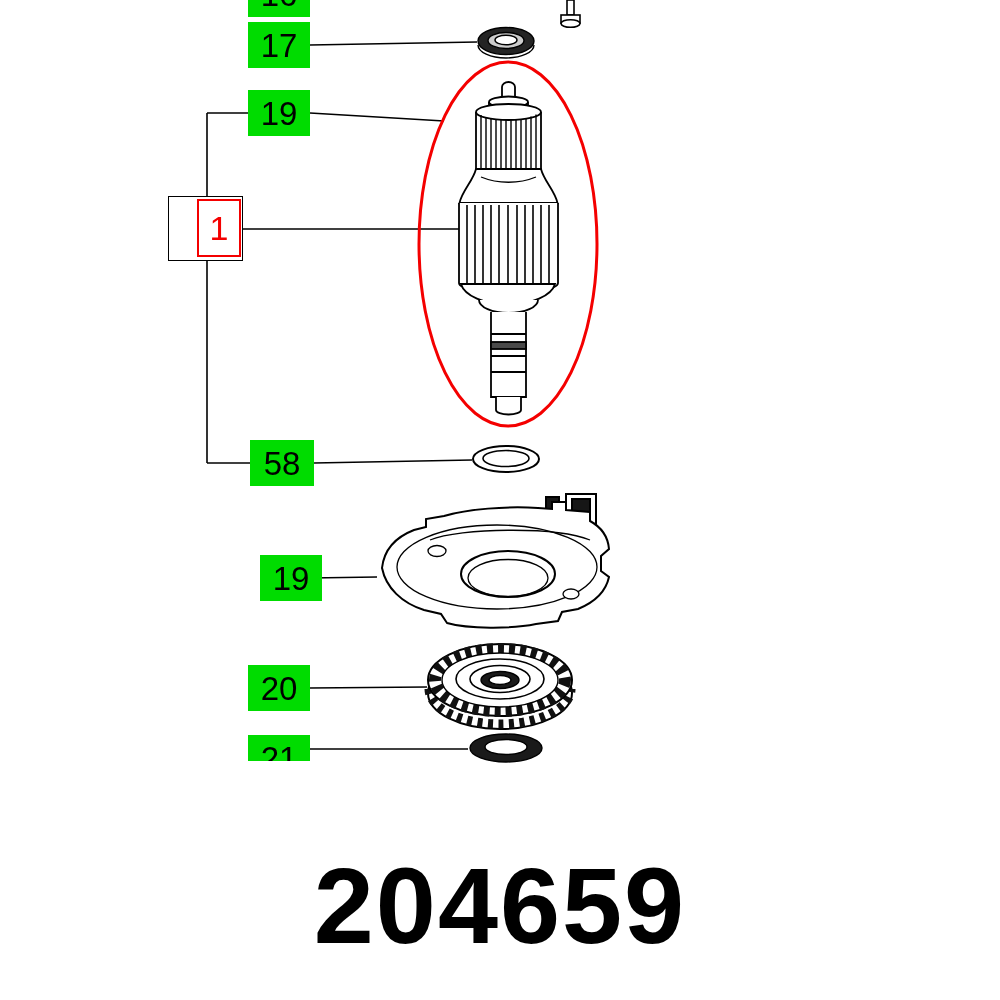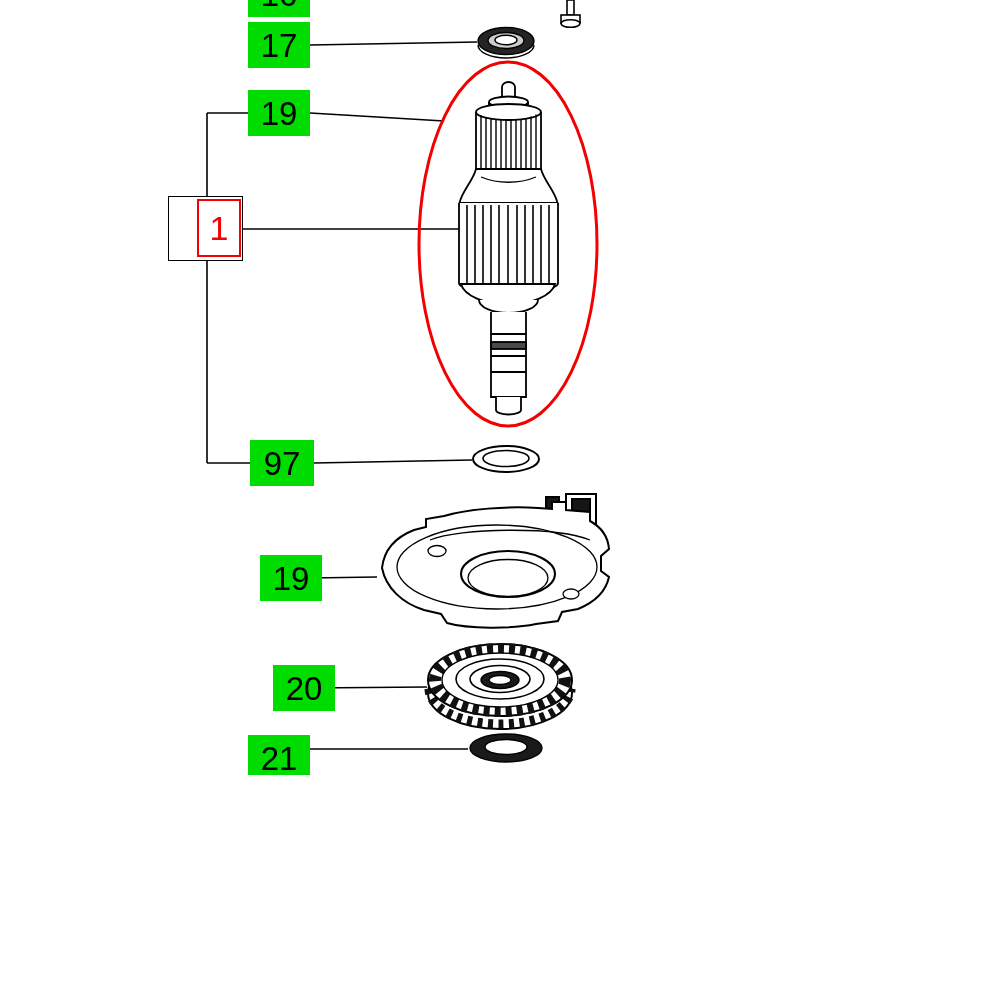--- a/index.html
+++ b/index.html
@@ -19,22 +19,22 @@
     width:62px; height:46px;
     background:var(--callout-bg,#00dc00);
     display:flex; align-items:center; justify-content:center;
     font-size:33px; line-height:1; color:#000;
   }
   .c16 { left:248px; top:-29px; }
   .c17 { left:248px; top:22px; }
   .c18 { left:248px; top:90px; }
   .c97 { left:250px; top:440px; width:64px; }
   .c19 { left:248px; top:555px;margin-left:12px; }
-  .c20 { left:248px; top:665px;margin-left:25px; }
-  .c21wrap { position:absolute; left:248px; top:735px; width:62px; height:40px; overflow:hidden; }
+  .c20 { left:248px; top:665px; }
+  .c21wrap { position:absolute; left:248px; top:735px; width:62px; height:26px; overflow:hidden; }
   .c21wrap .callout { left:0; top:0; }
 
   .hlbox-outer {
     position:absolute; left:168px; top:196px; width:75px; height:65px;
     border:1.5px solid #000; background:#fff;
   }
   .hlbox {
     position:absolute; right:1px; top:2px; width:44px; height:58px;
     border:2.5px solid var(--highlight,#f40000);
     color:var(--highlight,#f40000);
@@ -191,34 +191,35 @@
   <div class="callout c16">
     <span>16</span>
   </div>
   <div class="callout c17">
     <span>17</span>
   </div>
   <div class="callout c18">
     <span>19</span>
   </div>
   <div class="callout c97">
-    <span>97</span>
+    <span>58</span>
   </div>
   <div class="callout c19">
     <span>19</span>
   </div>
   <div class="callout c20">
     <span>20</span>
   </div>
   <div class="c21wrap">
     <div class="callout">
       <span>21</span>
     </div>
   </div>
 
   <div class="hlbox-outer">
     <div class="hlbox">
       <span>1</span>
     </div>
   </div>
 
+  <div class="partnum">204659</div>
 
 </div>
 
 </body></html>

